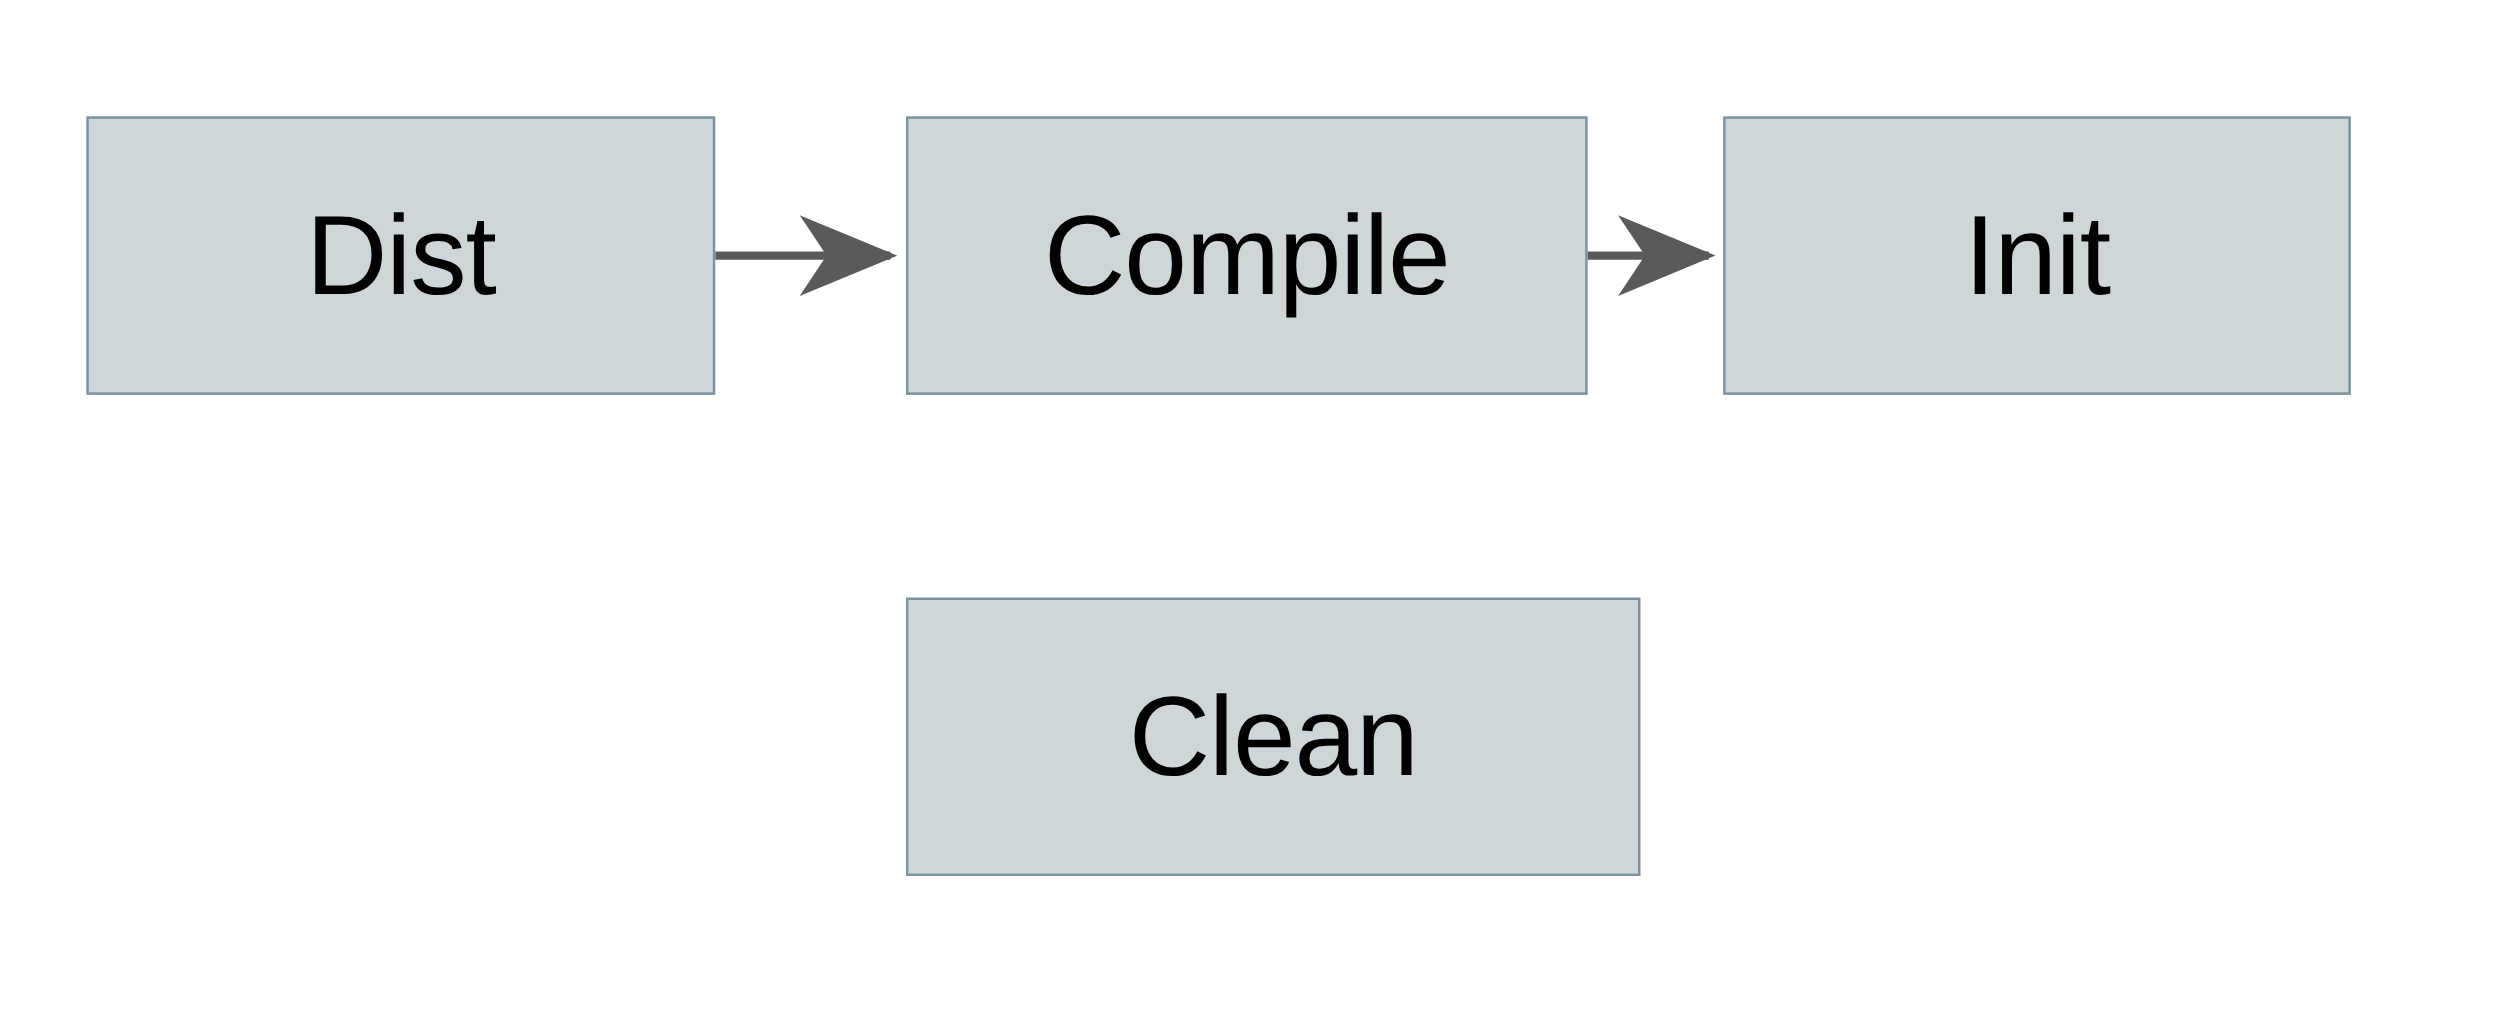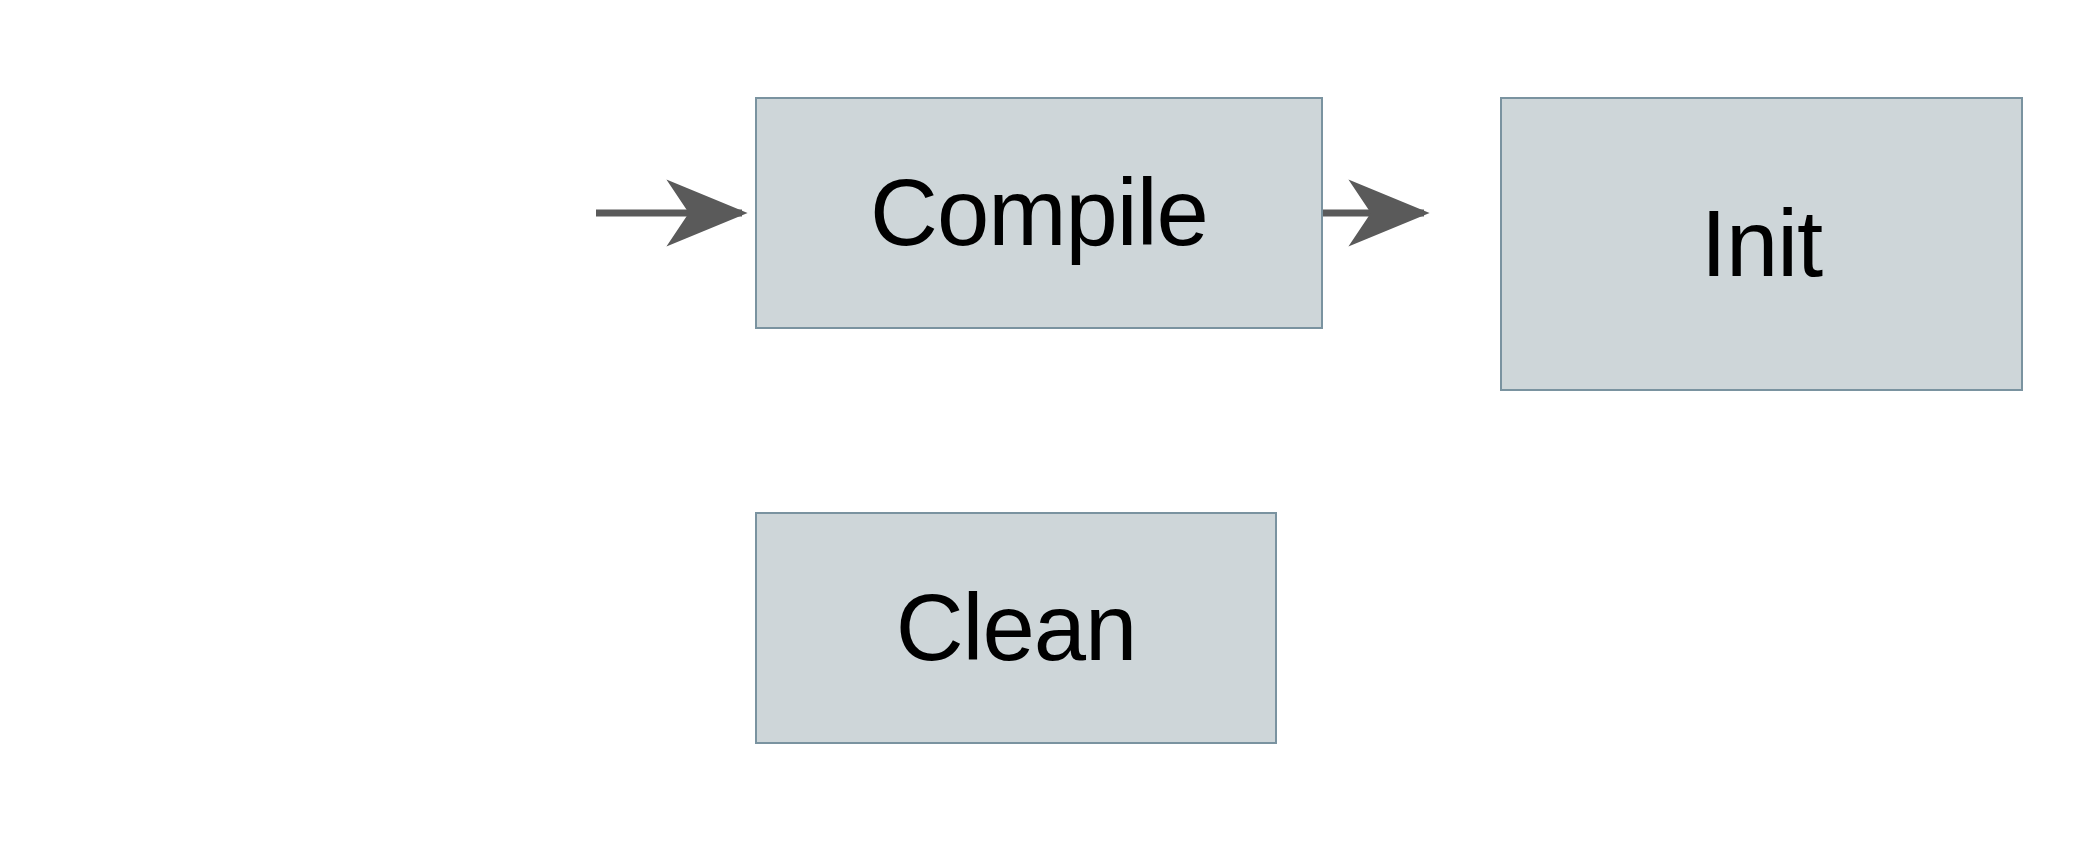--- a/index.html
+++ b/index.html
@@ -41,22 +41,22 @@
     position: absolute;
     left: 0;
     top: 0;
     width: 2078px;
     height: 848px;
     pointer-events: none;
   }
   
   #node-dist    { left: 72px;   top: 97px;  width: 524px; height: 232px; }
   #node-compile { left: 755px;  top: 97px;  width: 568px; height: 232px; }
-  #node-init    { left: 1500px; top: 97px;  width: 523px; height: 294px; }
-  #node-clean   { left: 755px;  top: 512px; width: 522px; height: 232px; }
+  #node-init    { left: 1436px; top: 97px;  width: 523px; height: 232px; }
+  #node-clean   { left: 755px;  top: 498px; width: 612px; height: 232px; }
 </style>
 </head>
 <body>
 
 <div id="canvas">
 
   <svg class="edge-layer" width="2078" height="848" viewBox="0 0 2078 848" xmlns="http://www.w3.org/2000/svg">
     <defs>
       <marker id="arrowhead" markerWidth="12" markerHeight="10" refX="11.2" refY="5" orient="auto" markerUnits="strokeWidth">
         <path d="M 0.4 0.2 L 12 5 L 0.4 9.8 L 3.6 5 Z" fill="#5a5a5a"></path>
@@ -65,20 +65,23 @@
 
     <g>
       <line x1="596" y1="213" x2="742" y2="213" stroke="#5a5a5a" stroke-width="7" marker-end="url(#arrowhead)"></line>
     </g>
 
     <g>
       <line x1="1278" y1="213" x2="1424" y2="213" stroke="#5a5a5a" stroke-width="7" marker-end="url(#arrowhead)"></line>
     </g>
   </svg>
 
+  <div class="node" id="node-dist">
+    <span class="node-label">Dist</span>
+  </div>
 
   <div class="node" id="node-compile">
     <span class="node-label">Compile</span>
   </div>
 
   <div class="node" id="node-init">
     <span class="node-label">Init</span>
   </div>
 
   <div class="node" id="node-clean">

